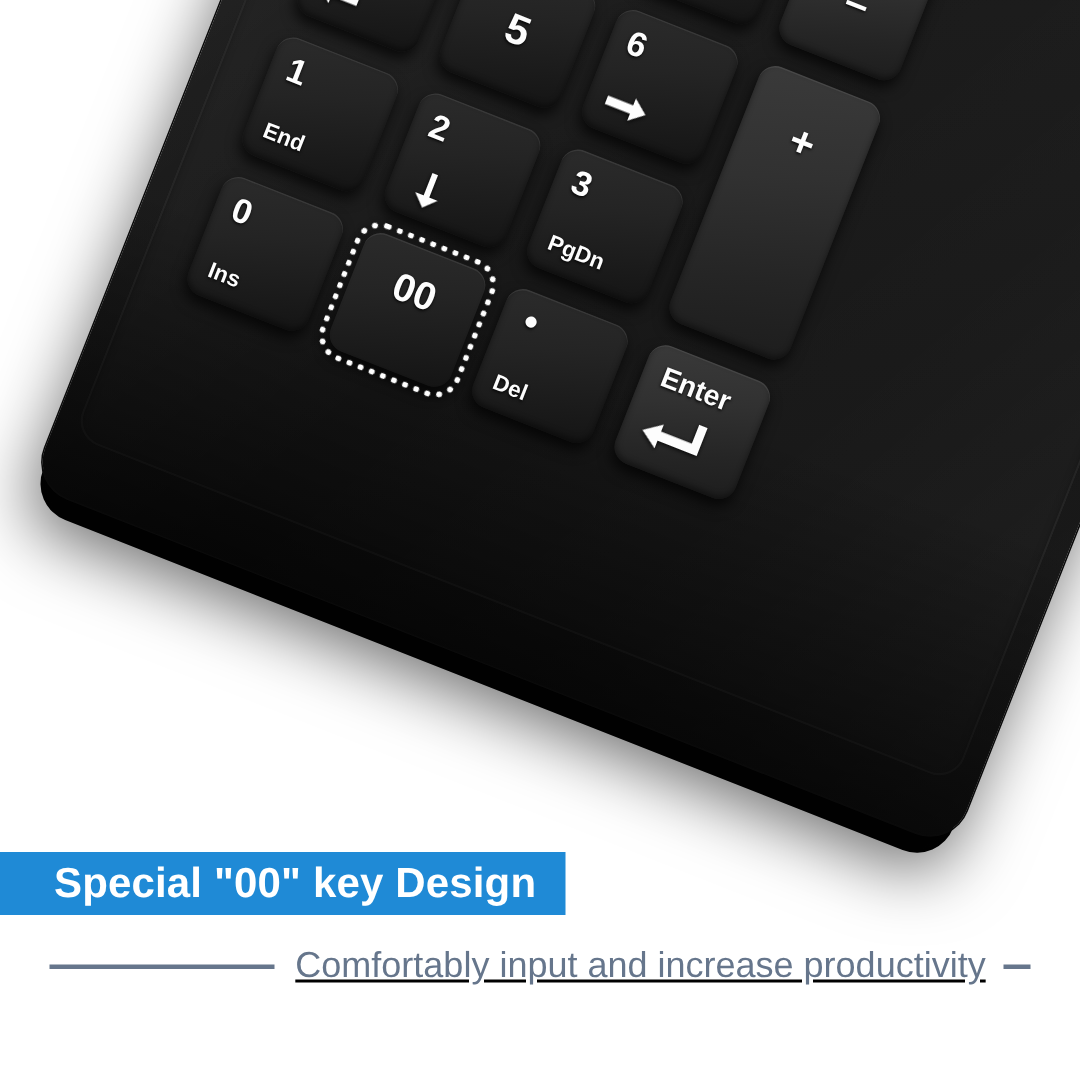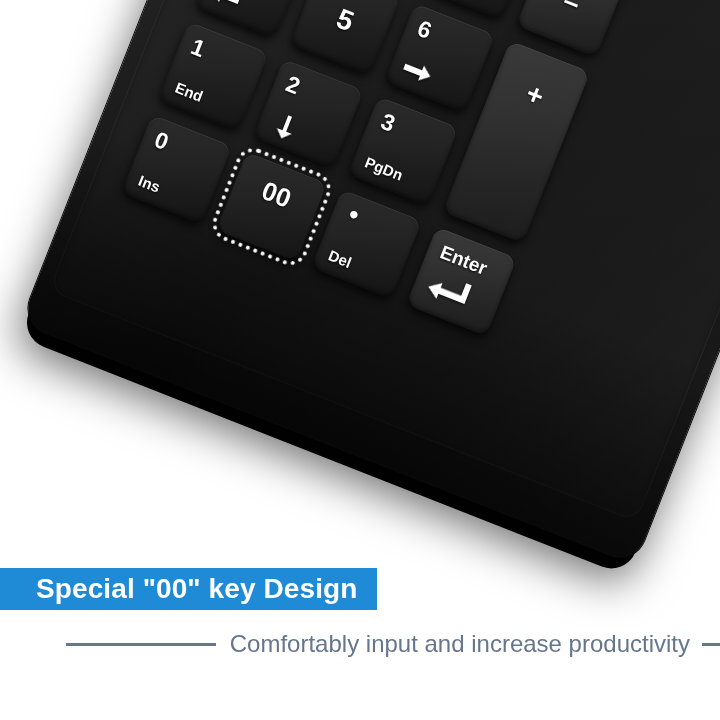--- a/index.html
+++ b/index.html
@@ -149,21 +149,22 @@
     letter-spacing:.1px;
     white-space:nowrap;
   }
 
   .subline{
     position:absolute;
     left:0; right:0; top:628px;
     height:32px;
     display:flex;
     align-items:center;
-    justify-content:flex-end;
+    justify-content:center;
+    text-decoration:underline;
   }
   .rule{
     height:3px;
     background:#66768c;
     flex:0 0 auto;
   }
   .rule.left{ width:150px; margin-right:14px; }
   .rule.right{ width:18px; margin-left:12px; }
   .sub-text{
     color:#66768c;

